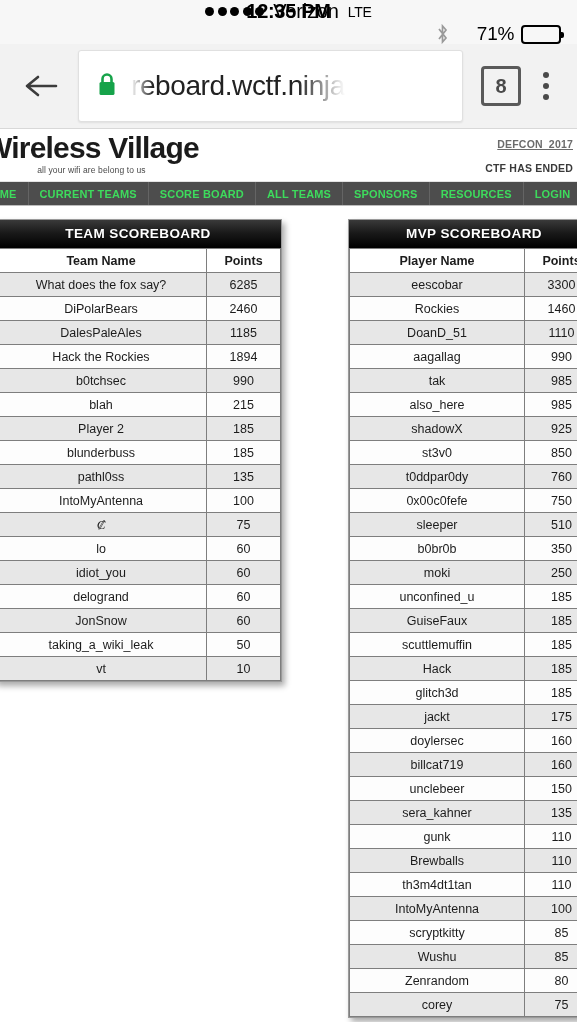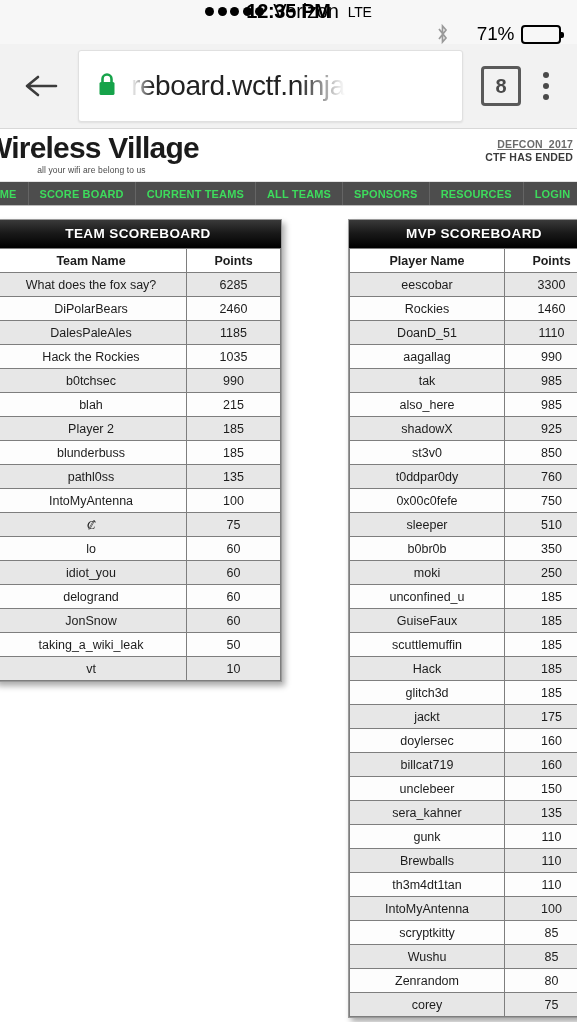--- a/index.html
+++ b/index.html
@@ -101,21 +101,21 @@
   }
   .defcon{
     position:absolute; right:4px; top:9px; text-align:right;
   }
   .defcon-link{
     font-size:10.5px; font-weight:bold; color:#6b6b6b;
     text-decoration:underline; display:block; letter-spacing:0.2px;
   }
   .defcon-sub{
     font-size:10.5px; font-weight:bold; color:#3a3a3a;
-    display:block; margin-top:1px; letter-spacing:0.2px;
+    display:block; margin-top:12px; letter-spacing:0.2px;
   }
 
   
   .navbar{
     background:#4d4d4d; height:24px; display:flex; align-items:stretch;
     margin-left:-20px; width:calc(100% + 20px);
     border-bottom:1px solid #bdbdbd;
   }
   .nav-item{
     display:flex; align-items:center; padding:0 11px;
@@ -151,21 +151,21 @@
   th, td{
     border:1px solid #7e7e7e;
     text-align:center;
     font-size:12.5px;
     color:#1c1c1c;
     height:24px;
     padding:2px 4px;
     overflow:hidden; white-space:nowrap;
   }
   th{ font-weight:bold; background:#fff; font-size:12.5px; }
-  .col-pts{ width:94px; }
+  .col-pts{ width:74px; }
   tbody tr:nth-child(odd) td{ background:#e7e7e7; }
   tbody tr:nth-child(even) td{ background:#fdfdfd; }
   .glyph-cent{ font-family:"DejaVu Serif", serif; font-style:italic; font-size:13px; }
 </style>
 </head>
 <body>
 
 <div class="statusbar">
   <div class="sb-left">
     <span class="signal-dots">
@@ -221,22 +221,22 @@
     <div class="brand-tagline">all your wifi are belong to us</div>
   </div>
   <div class="defcon">
     <a class="defcon-link" href="#">DEFCON_2017</a>
     <span class="defcon-sub">CTF HAS ENDED</span>
   </div>
 </div>
 
 <div class="navbar" id="navbar">
   <div class="nav-item">OME</div>
+    <div class="nav-item">CURRENT TEAMS</div>
     <div class="nav-item">SCORE BOARD</div>
-    <div class="nav-item">CURRENT TEAMS</div>
     <div class="nav-item">ALL TEAMS</div>
     <div class="nav-item">SPONSORS</div>
     <div class="nav-item">RESOURCES</div>
     <div class="nav-item">LOGIN</div>
     <div class="nav-fill"></div>
 </div>
 
 <div class="page">
 
   <div class="board board-team">
@@ -256,21 +256,21 @@
           <tr>
             <td>DiPolarBears</td>
             <td class="col-pts">2460</td>
           </tr>
           <tr>
             <td>DalesPaleAles</td>
             <td class="col-pts">1185</td>
           </tr>
           <tr>
             <td>Hack the Rockies</td>
-            <td class="col-pts">1035</td>
+            <td class="col-pts">1894</td>
           </tr>
           <tr>
             <td>b0tchsec</td>
             <td class="col-pts">990</td>
           </tr>
           <tr>
             <td>blah</td>
             <td class="col-pts">215</td>
           </tr>
           <tr>

